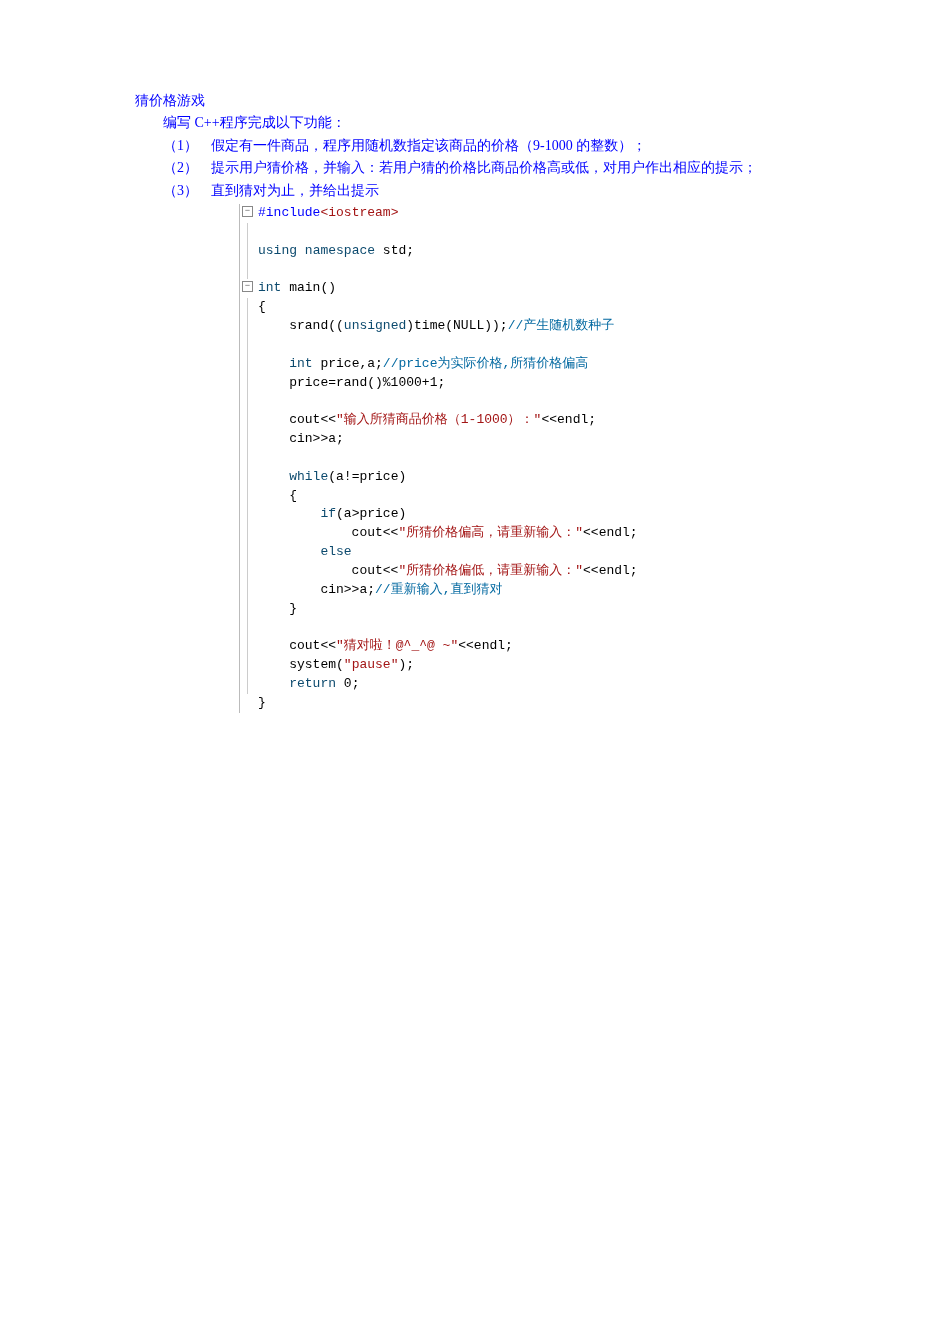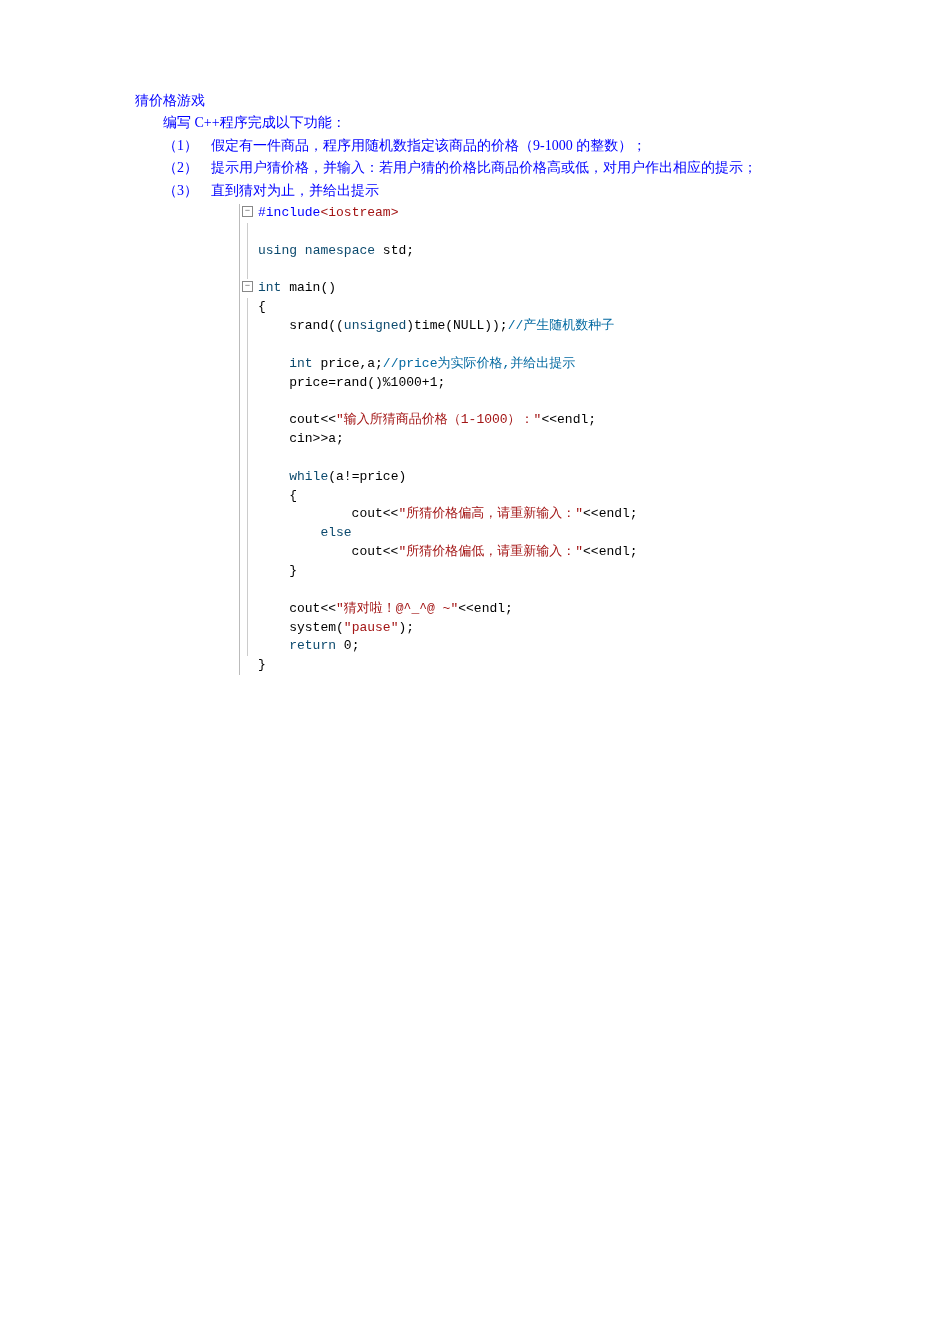--- a/index.html
+++ b/index.html
@@ -94,30 +94,32 @@
 
 <div class="code-block">
   <div class="code-line"><span class="fold-marker">−</span><span class="pp">#include</span><span class="str">&lt;iostream&gt;</span></div>
   <div class="code-line"><span class="fold-line"></span><span></span>&nbsp;</div>
   <div class="code-line"><span class="fold-line"></span><span class="kw">using</span><span> </span><span class="kw">namespace</span><span> std;</span></div>
   <div class="code-line"><span class="fold-line"></span><span></span>&nbsp;</div>
   <div class="code-line"><span class="fold-marker">−</span><span class="kw">int</span><span> main()</span></div>
   <div class="code-line"><span class="fold-line"></span><span>{</span></div>
   <div class="code-line"><span class="fold-line"></span><span>    srand((</span><span class="kw">unsigned</span><span>)time(NULL));</span><span class="cmt">//产生随机数种子</span></div>
   <div class="code-line"><span class="fold-line"></span><span></span>&nbsp;</div>
-  <div class="code-line"><span class="fold-line"></span><span>    </span><span class="kw">int</span><span> price,a;</span><span class="cmt">//price为实际价格,并给出提示</span></div>
+  <div class="code-line"><span class="fold-line"></span><span>    </span><span class="kw">int</span><span> price,a;</span><span class="cmt">//price为实际价格,所猜价格偏高</span></div>
   <div class="code-line"><span class="fold-line"></span><span>    price=rand()%1000+1;</span></div>
   <div class="code-line"><span class="fold-line"></span><span></span>&nbsp;</div>
   <div class="code-line"><span class="fold-line"></span><span>    cout&lt;&lt;</span><span class="str">"输入所猜商品价格（1-1000）："</span><span>&lt;&lt;endl;</span></div>
   <div class="code-line"><span class="fold-line"></span><span>    cin&gt;&gt;a;</span></div>
   <div class="code-line"><span class="fold-line"></span><span></span>&nbsp;</div>
   <div class="code-line"><span class="fold-line"></span><span>    </span><span class="kw">while</span><span>(a!=price)</span></div>
   <div class="code-line"><span class="fold-line"></span><span>    {</span></div>
+  <div class="code-line"><span class="fold-line"></span><span>        </span><span class="kw">if</span><span>(a&gt;price)</span></div>
   <div class="code-line"><span class="fold-line"></span><span>            cout&lt;&lt;</span><span class="str">"所猜价格偏高，请重新输入："</span><span>&lt;&lt;endl;</span></div>
   <div class="code-line"><span class="fold-line"></span><span>        </span><span class="kw">else</span></div>
   <div class="code-line"><span class="fold-line"></span><span>            cout&lt;&lt;</span><span class="str">"所猜价格偏低，请重新输入："</span><span>&lt;&lt;endl;</span></div>
+  <div class="code-line"><span class="fold-line"></span><span>        cin&gt;&gt;a;</span><span class="cmt">//重新输入,直到猜对</span></div>
   <div class="code-line"><span class="fold-line"></span><span>    }</span></div>
   <div class="code-line"><span class="fold-line"></span><span></span>&nbsp;</div>
   <div class="code-line"><span class="fold-line"></span><span>    cout&lt;&lt;</span><span class="str">"猜对啦！@^_^@ ~"</span><span>&lt;&lt;endl;</span></div>
   <div class="code-line"><span class="fold-line"></span><span>    system(</span><span class="str">"pause"</span><span>);</span></div>
   <div class="code-line"><span class="fold-line"></span><span>    </span><span class="kw">return</span><span> 0;</span></div>
   <div class="code-line"><span>}</span></div>
 </div>
 
 </body></html>

